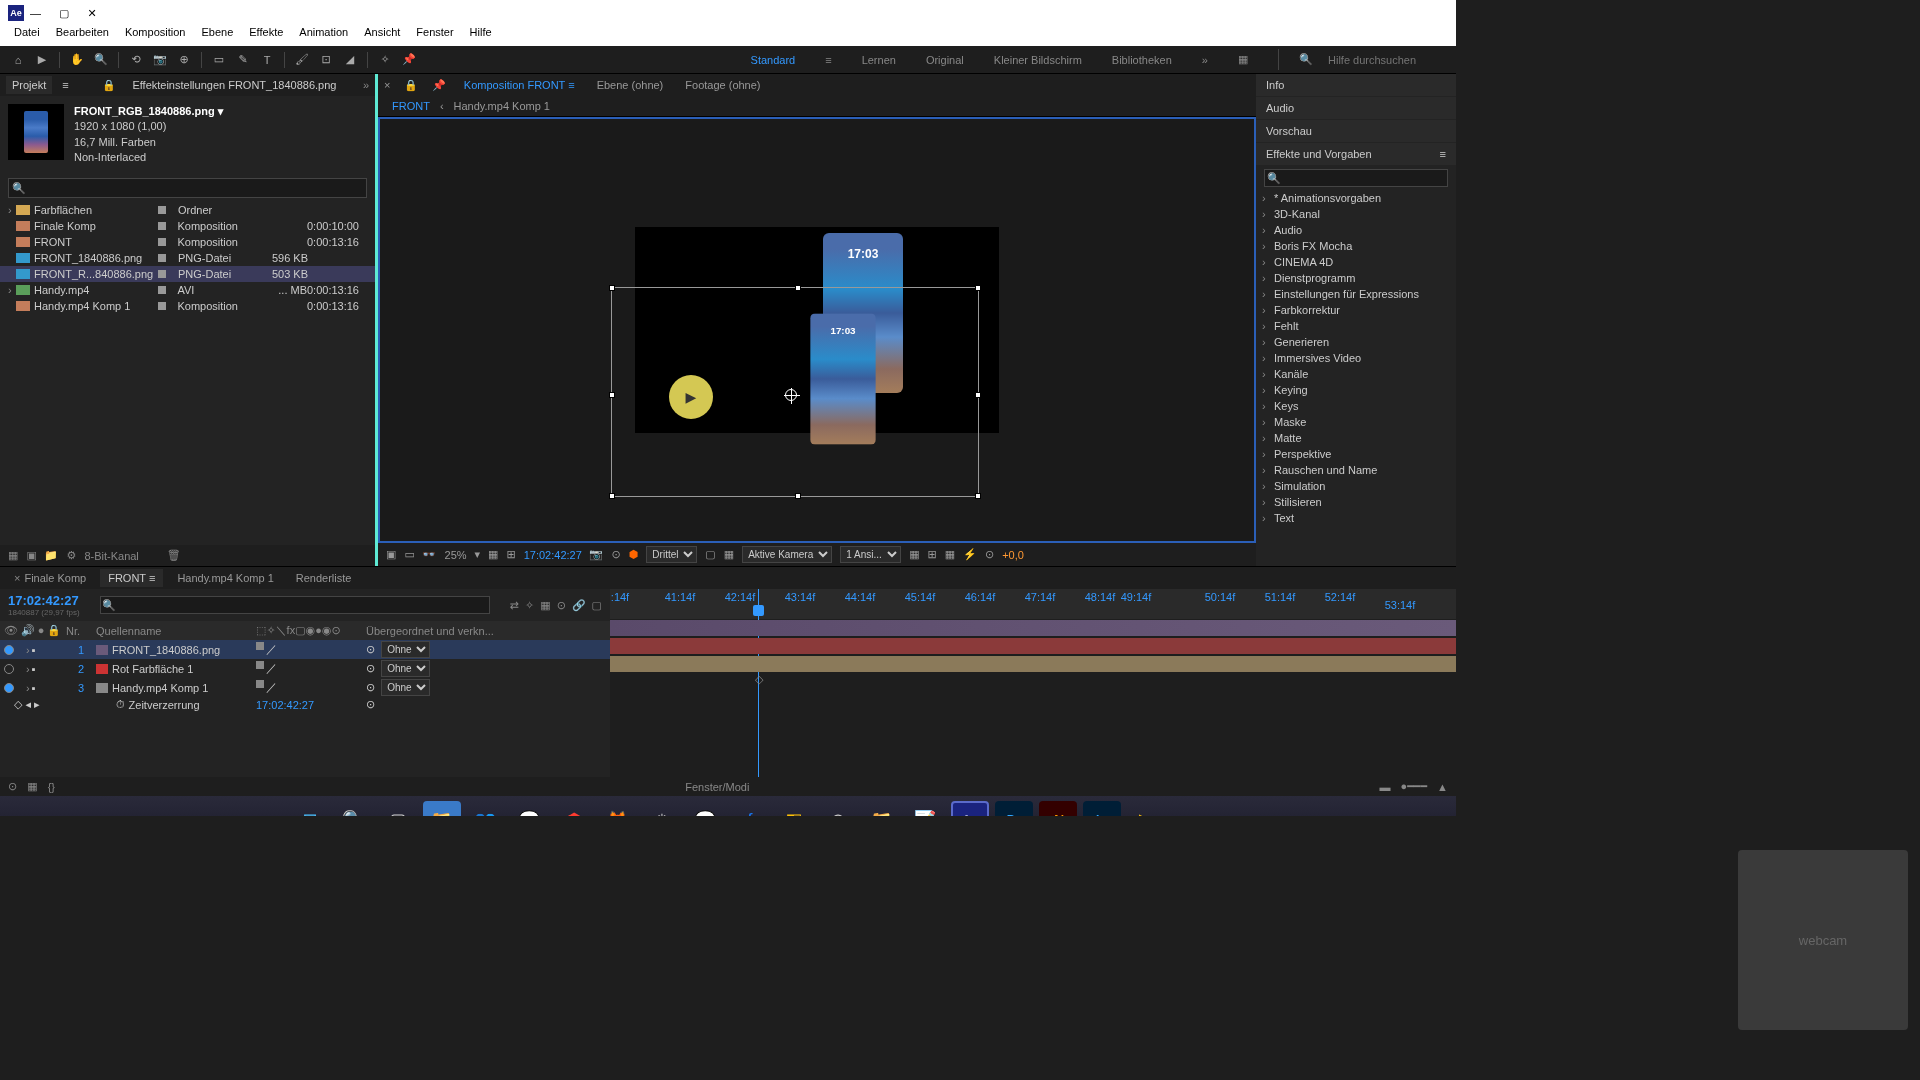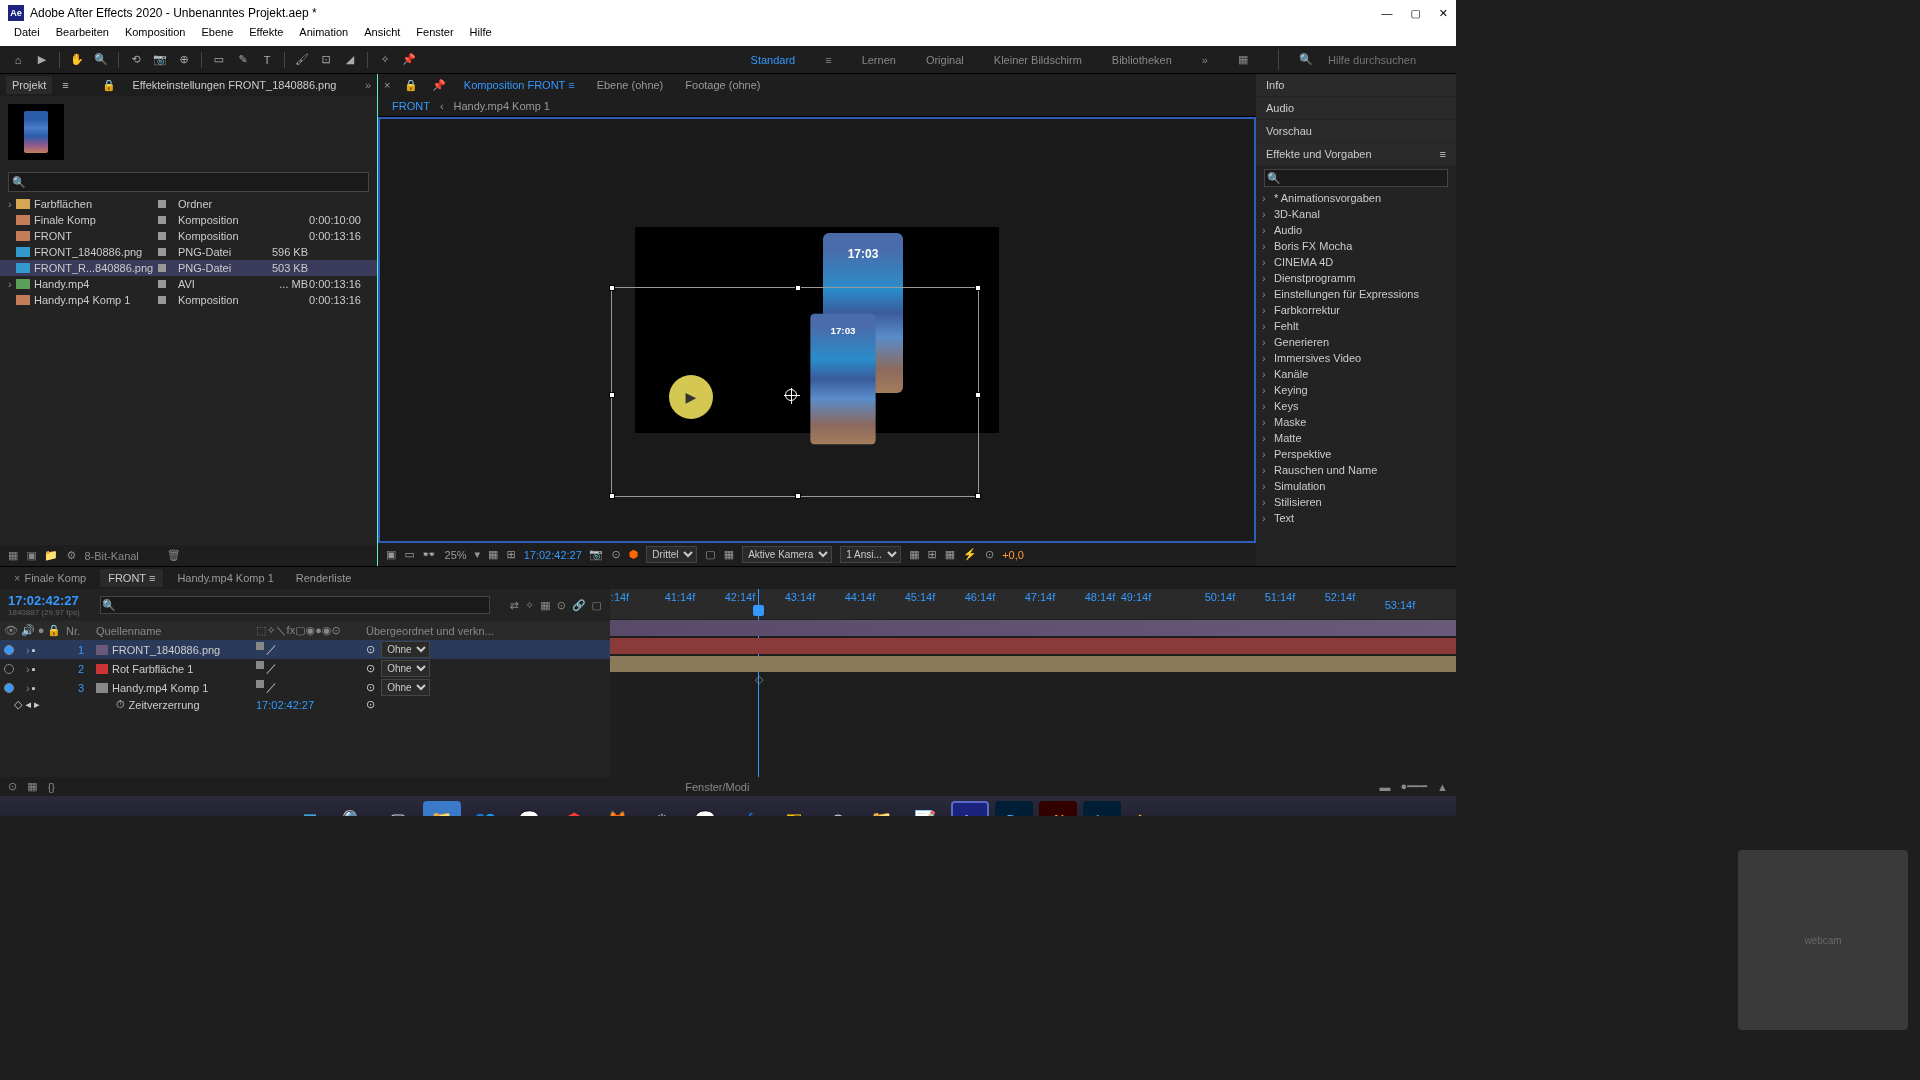--- a/index.html
+++ b/index.html
@@ -11,21 +11,21 @@
 .menubar{background:#fff;height:20px;display:flex;padding:0 6px;color:#000}
 .menubar span{padding:0 8px;cursor:pointer}
 .toolbar{background:#1e1e1e;height:28px;display:flex;align-items:center;padding:0 8px;gap:4px;border-bottom:1px solid #000}
 .toolbar .tool{width:20px;height:20px;display:flex;align-items:center;justify-content:center;color:#aaa;cursor:pointer}
 .toolbar .sep{width:1px;height:16px;background:#444;margin:0 3px}
 .workspaces{display:flex;gap:10px;margin-left:auto;align-items:center}
 .workspaces span{padding:4px 10px;color:#888;cursor:pointer}
 .workspaces .active{color:#3399ff}
 .search-box{display:flex;align-items:center;gap:5px;color:#888;border-left:1px solid #444;padding-left:10px;margin-left:10px}
 .main{display:flex;height:492px}
-.left-panel{width:378px;background:#232323;display:flex;flex-direction:column;border-right:1px solid #5eead4}
+.left-panel{width:378px;background:#232323;display:flex;flex-direction:column;border-right:3px solid #5eead4}
 .panel-tabs{display:flex;background:#1e1e1e;height:22px;align-items:center;padding:0 6px;gap:10px}
 .panel-tabs .tab{padding:3px 6px;color:#ccc;cursor:pointer}
 .panel-tabs .tab.active{background:#2a2a2a}
 .panel-tabs .arrows{margin-left:auto;color:#888}
 .proj-header{display:flex;padding:8px;gap:10px}
 .thumb{width:56px;height:56px;background:#000;display:flex;align-items:center;justify-content:center}
 .thumb-inner{width:24px;height:42px;background:linear-gradient(180deg,#2a5caa 20%,#4a7bc8 40%,#2a5caa 60%,#8b5a8f 80%,#c47d5b 100%);border-radius:2px}
 .proj-info{color:#ccc;line-height:1.4}
 .proj-info .name{color:#fff;font-weight:bold}
 .proj-search{padding:4px 8px}
@@ -112,29 +112,28 @@
 .track.t2{background:#8b3a3a}
 .track.t3{background:#8b7a5a}
 .tl-footer{display:flex;padding:3px 8px;gap:10px;color:#888;align-items:center;background:#1e1e1e}
 .tl-footer .modi{margin-left:auto;margin-right:auto}
 .taskbar{height:48px;background:linear-gradient(180deg,#2a2a3a,#1a1a2a);display:flex;align-items:center;justify-content:center;gap:6px}
 .taskbar .tb{width:38px;height:38px;display:flex;align-items:center;justify-content:center;border-radius:4px;font-size:18px;cursor:pointer}
 .taskbar .ae{background:#1a237e;color:#9fa8da;font-weight:bold;font-size:12px;border:2px solid #5a6aca}
 .taskbar .ps{background:#001e36;color:#31a8ff;font-weight:bold;font-size:12px}
 .taskbar .ai{background:#330000;color:#ff9a00;font-weight:bold;font-size:12px}
 .taskbar .lr{background:#001e36;color:#31a8ff;font-weight:bold;font-size:12px}
-.webcam{position:absolute;right:12px;bottom:50px;width:170px;height:180px;background:#3a3a3a;border-radius:4px;display:flex;align-items:center;justify-content:center;color:#666;font-size:10px}
+.webcam{position:absolute;right:12px;bottom:50px;width:170px;height:180px;background:#3a3a3a;border-radius:4px;display:flex;align-items:center;justify-content:center;color:#666;font-size:13px}
 select{background:#2a2a2a;border:1px solid #444;color:#ccc;font-size:10px;padding:1px}
 </style>
 </head>
 <body>
 
 <div class="titlebar">
   <div class="icon">Ae</div>
-  <div class="title">Adobe After Effects 2020 - Unbenanntes Projekt.aep *</div>
   <div class="win-btns">
     <span>—</span>
     <span>▢</span>
     <span>✕</span>
   </div>
 </div>
 
 <div class="menubar">
   <span>Datei</span>
   <span>Bearbeiten</span>
@@ -192,20 +191,26 @@
       <span>≡</span>
       <span style="width:14px"></span>
       <span style="color:#888">🔒</span>
       <span class="tab"><span>Effekteinstellungen</span> <span>FRONT_1840886.png</span></span>
       <span class="arrows">»</span>
     </div>
     <div class="proj-header">
       <div class="thumb">
           <div class="thumb-inner"></div>
         </div>
+      <div class="proj-info">
+        <div class="name"><span>FRONT_RGB_1840886.png</span> ▾</div>
+        <div>1920 x 1080 (1,00)</div>
+        <div>16,7 Mill. Farben</div>
+        <div>Non-Interlaced</div>
+      </div>
     </div>
     <div class="proj-search"><input placeholder="🔍" style=""></div>
     <div id="proj-rows">
         <div class="proj-row">
           <span class="c1"><span style="width:8px;display:inline-block;color:#888">›</span><span class="ic folder"></span>Farbflächen</span>
           <span class="c2"><span class="label-sq"></span></span>
           <span class="c3">Ordner</span>
           <span class="c4"></span>
           <span class="c5"></span>
         </div>

